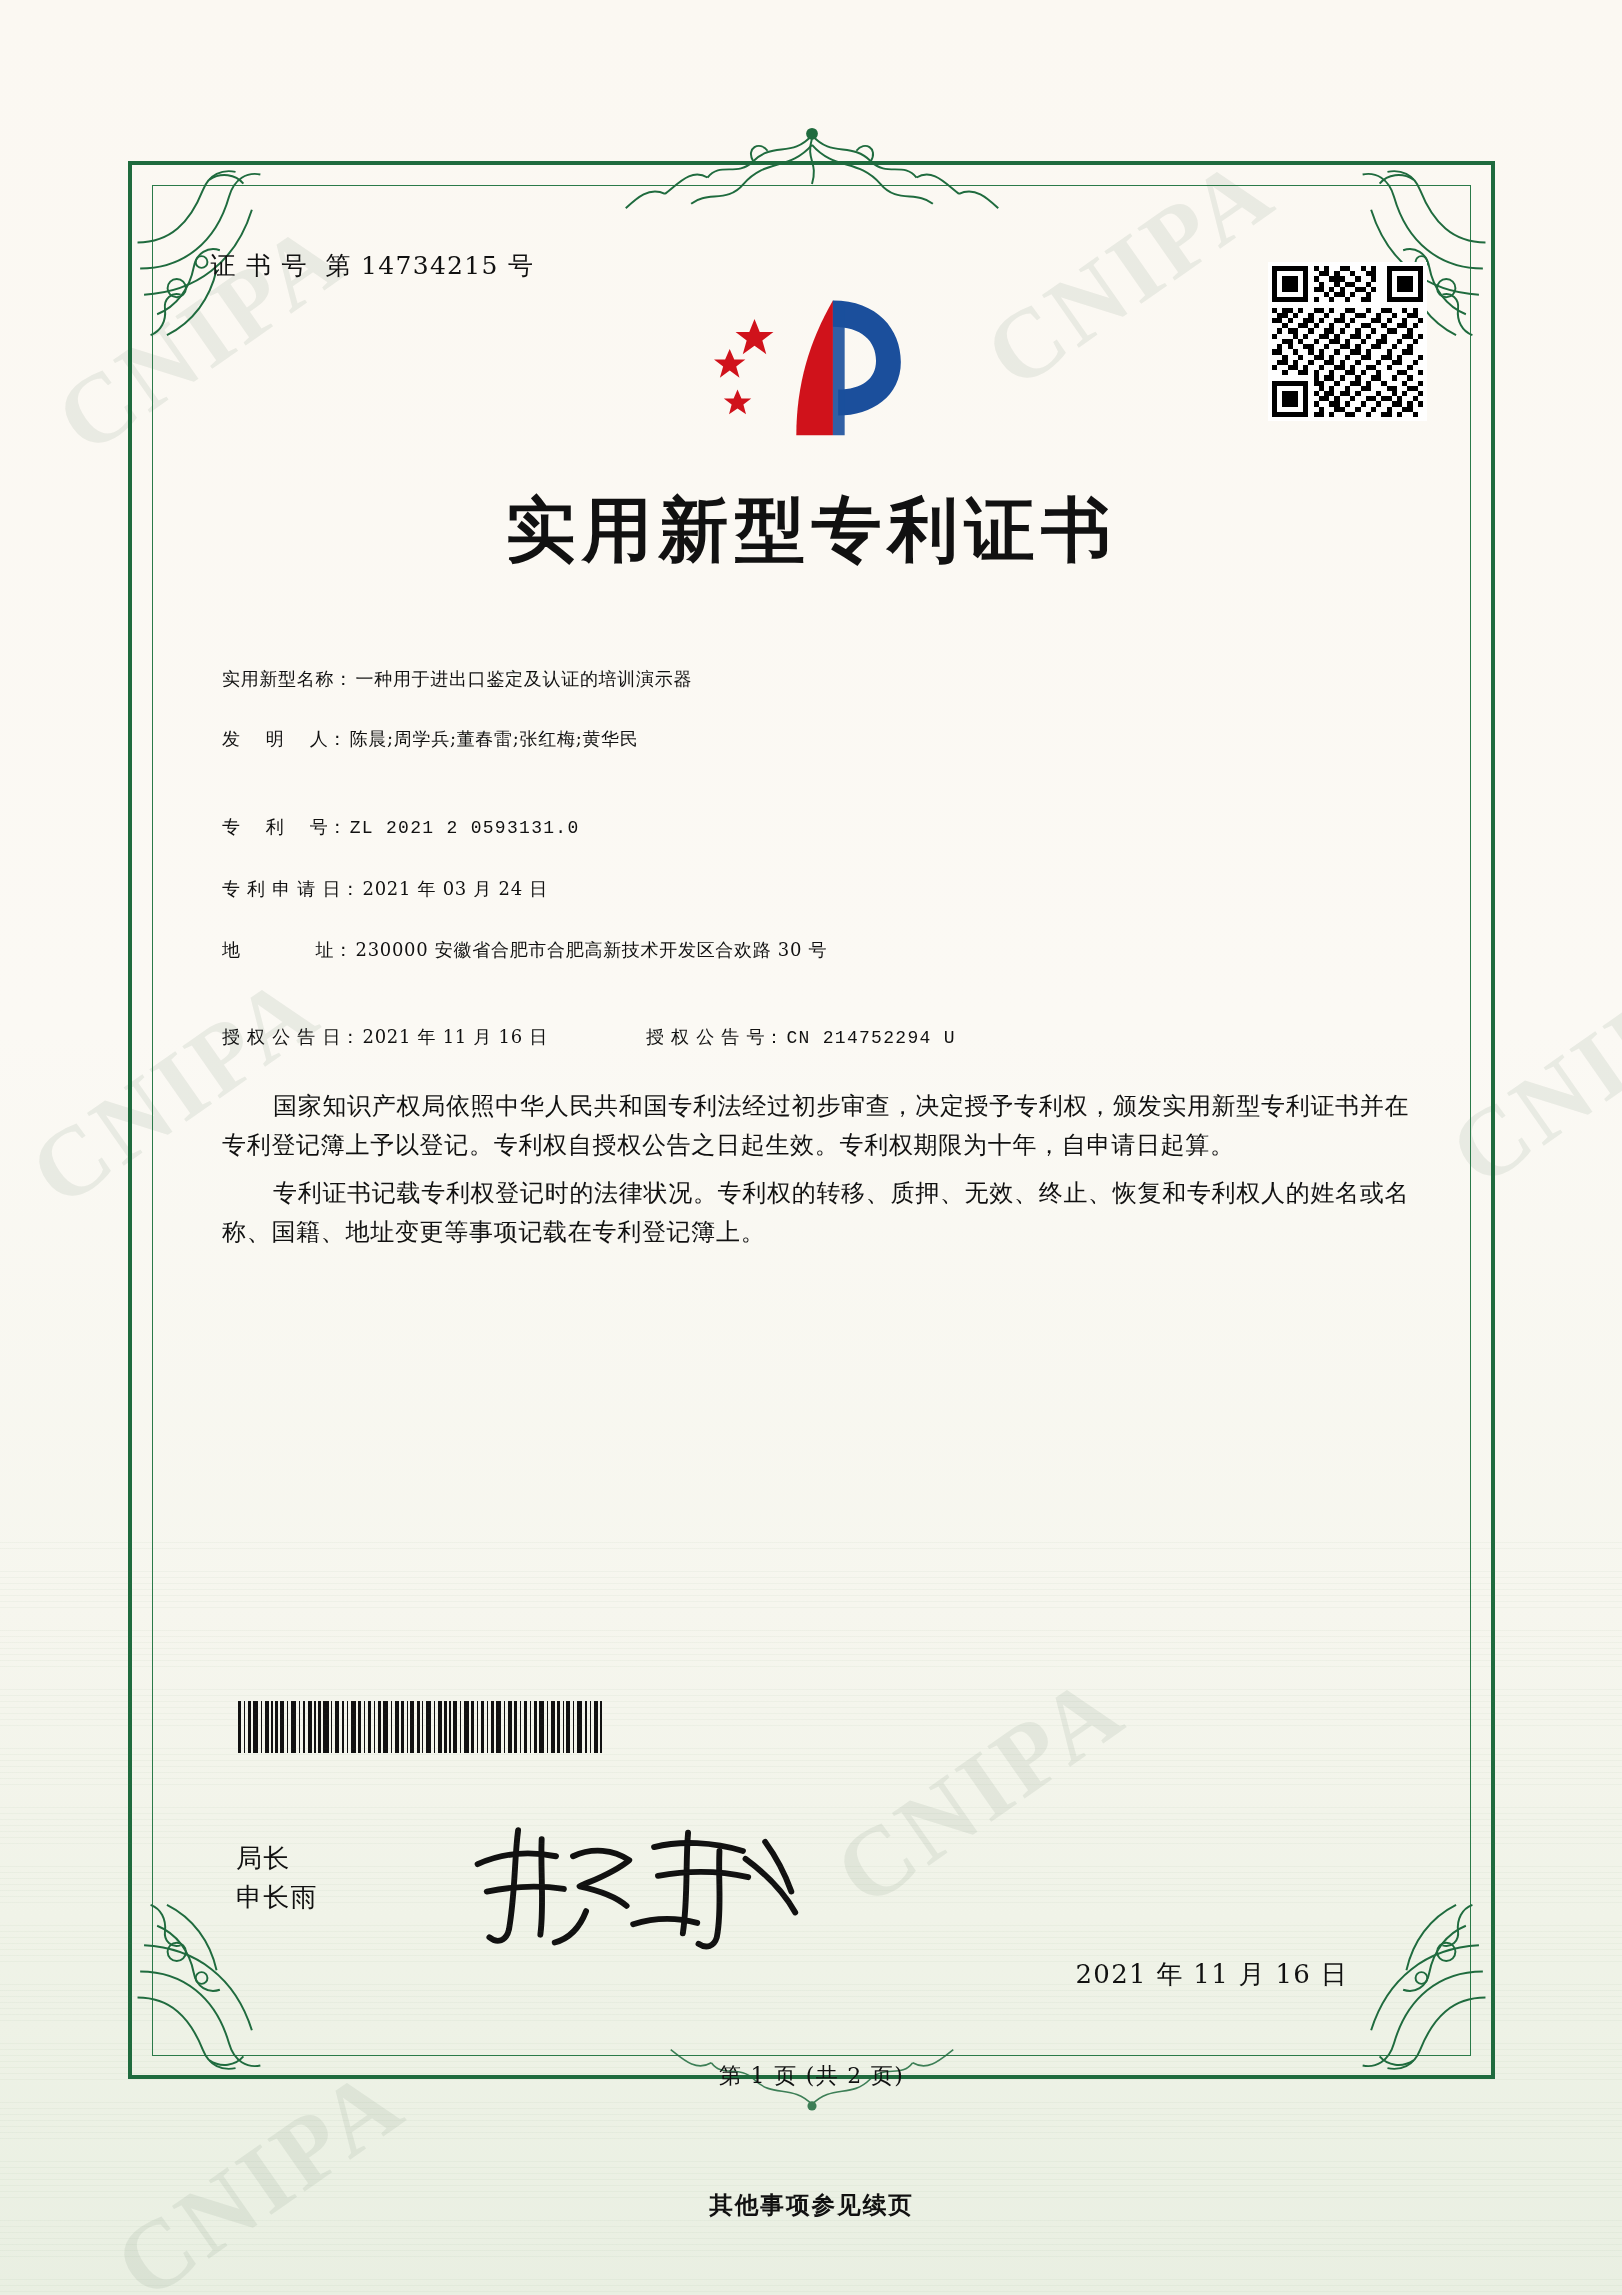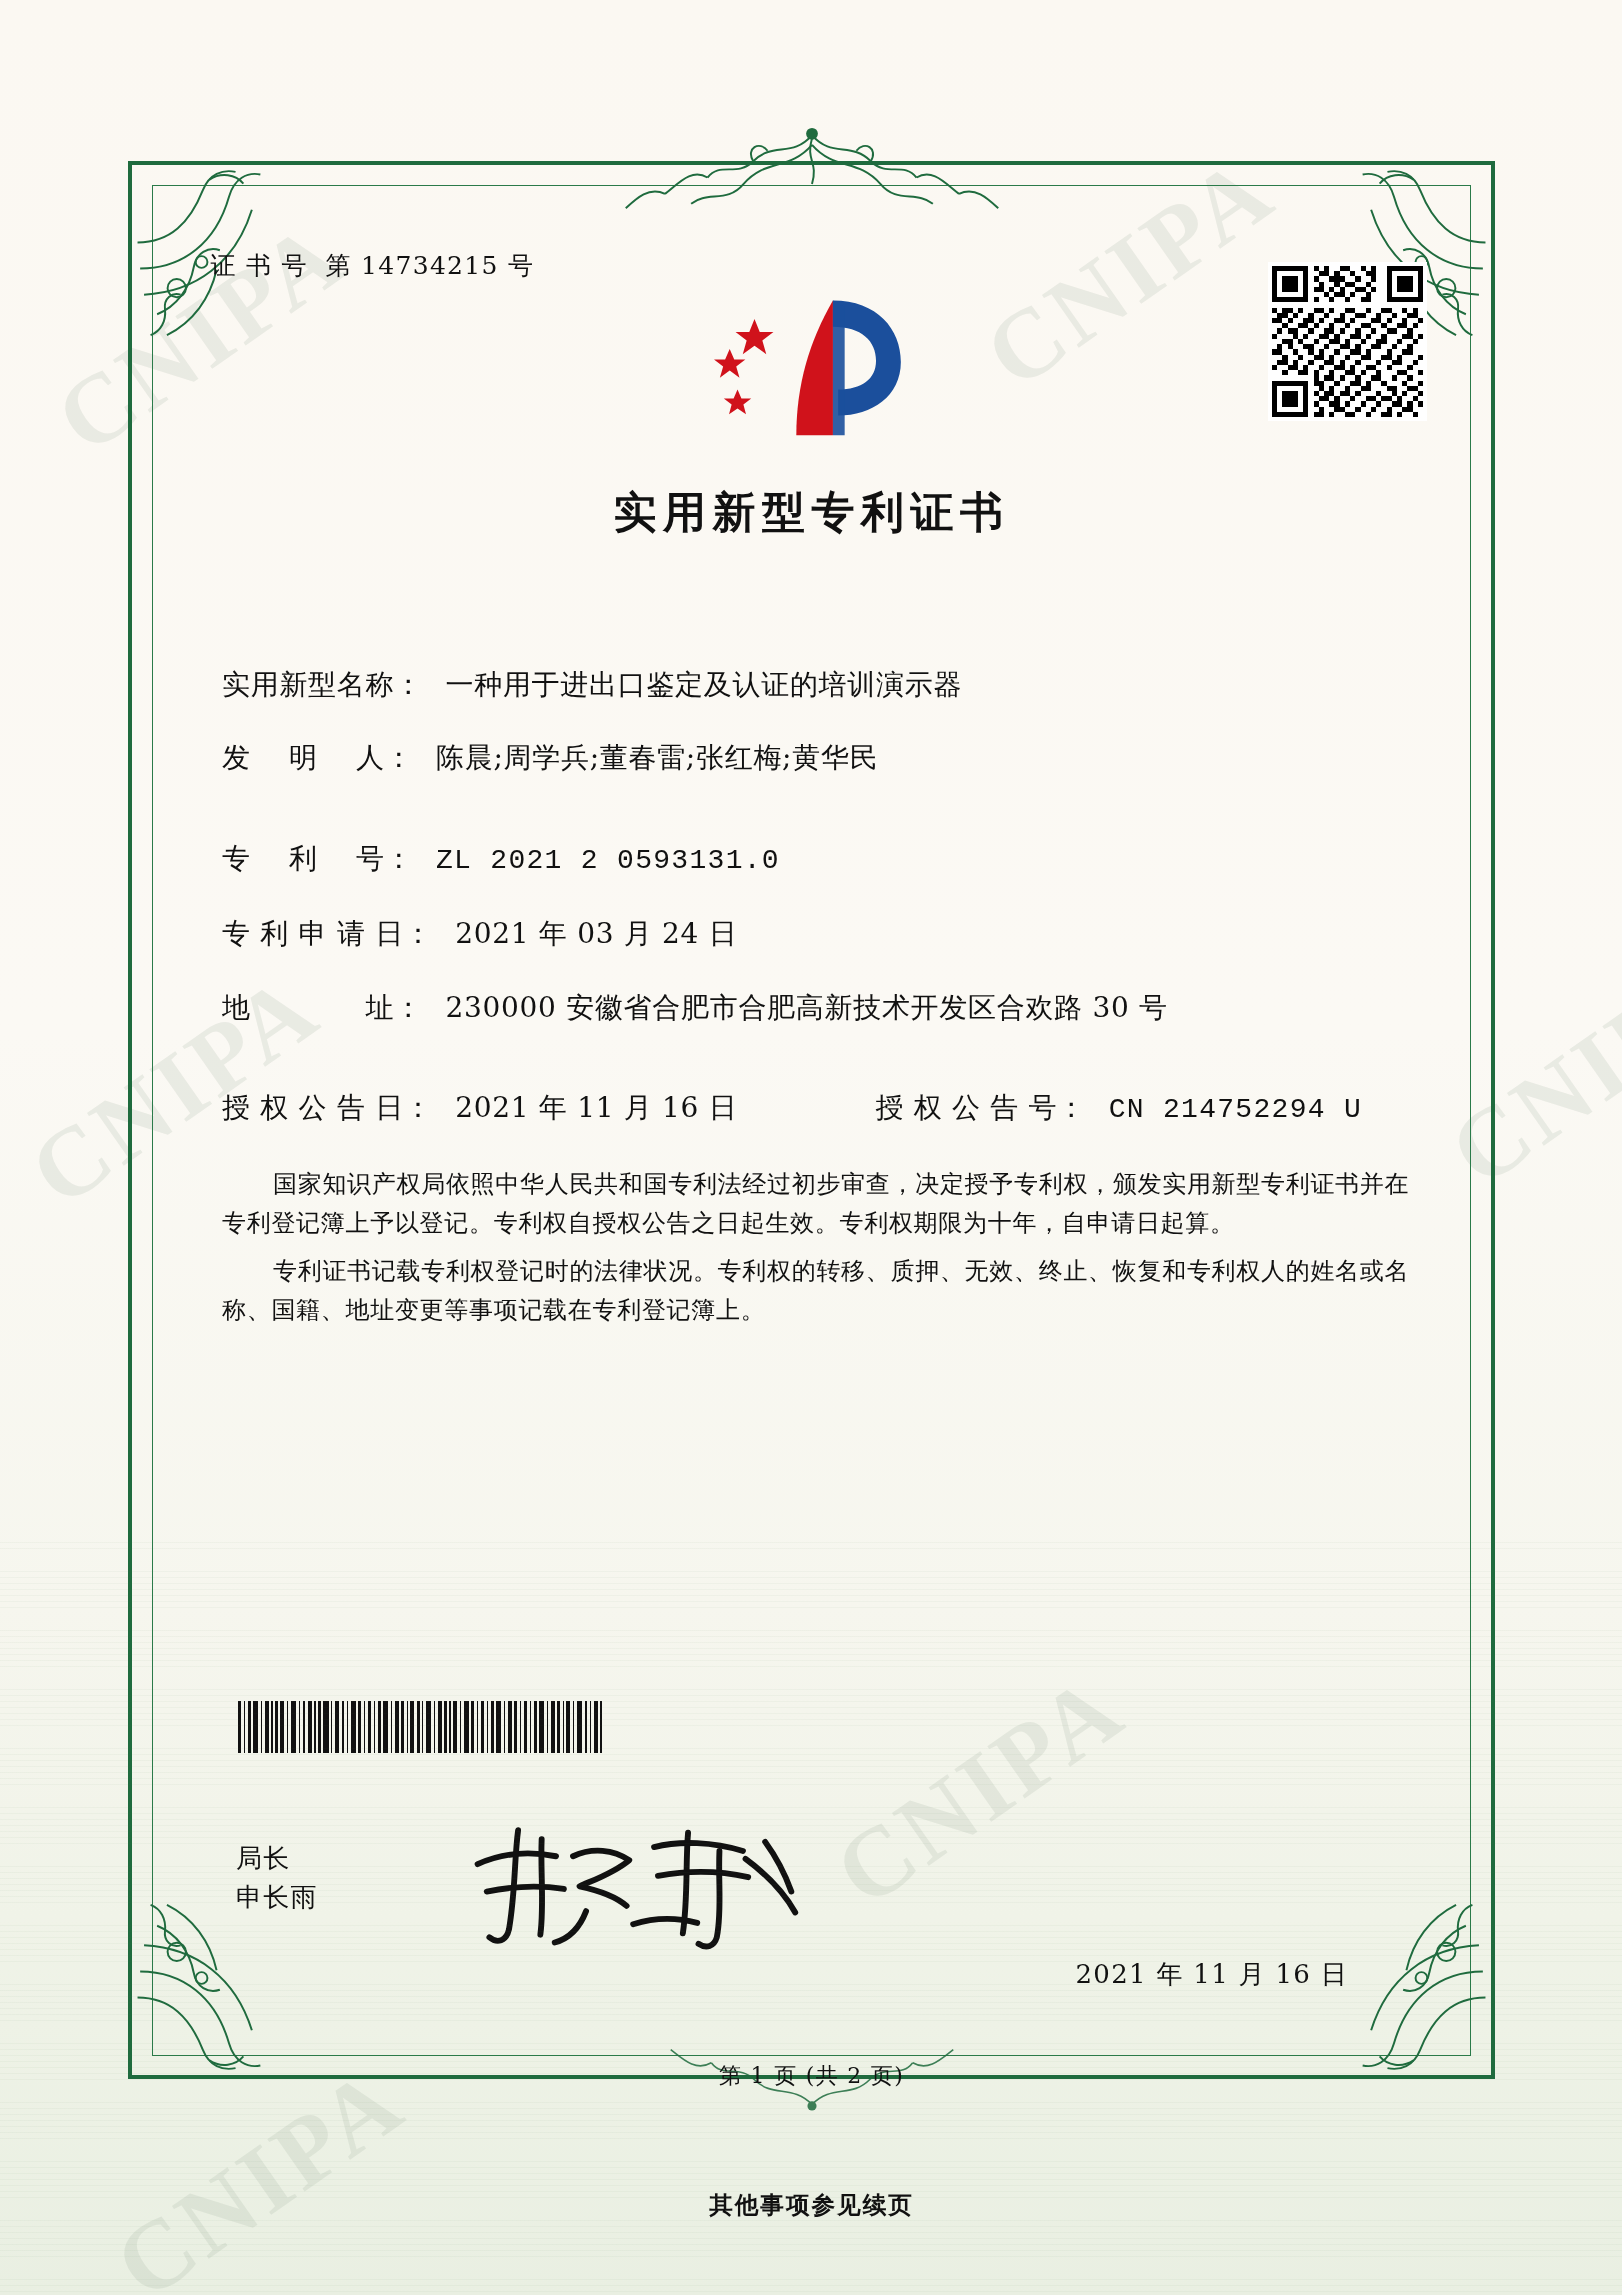--- a/index.html
+++ b/index.html
@@ -120,40 +120,39 @@
     width: 262px;
     height: 196px;
   }
   .logo svg { width: 100%; height: 100%; display:block;}
 
   .title {
     position: absolute;
     left: 0; right: 0;
     top: 484px;
     text-align: center;
-    font-size: 43px;
+    font-size: 70px;
     font-weight: 700;
     letter-spacing: 6.5px;
     color: #111;
     font-family: "DejaVu Serif", "Liberation Serif", serif;
   }
 
   .fields {
     position: absolute;
     left: 222px; right: 196px;
     top: 667px;
   }
   .row {
     display: flex;
     align-items: baseline;
     margin-bottom: 37px;
-    font-size: 28px;
+    font-size: 18px;
     color: #111;
     line-height: 1.3;
-    gap: 20px;
   }
   .label {
     flex: 0 0 auto;
     letter-spacing: 0.7px;
     white-space: pre;
   }
   .value {
     margin-left: 2.6px;
     letter-spacing: 0.7px;
   }

